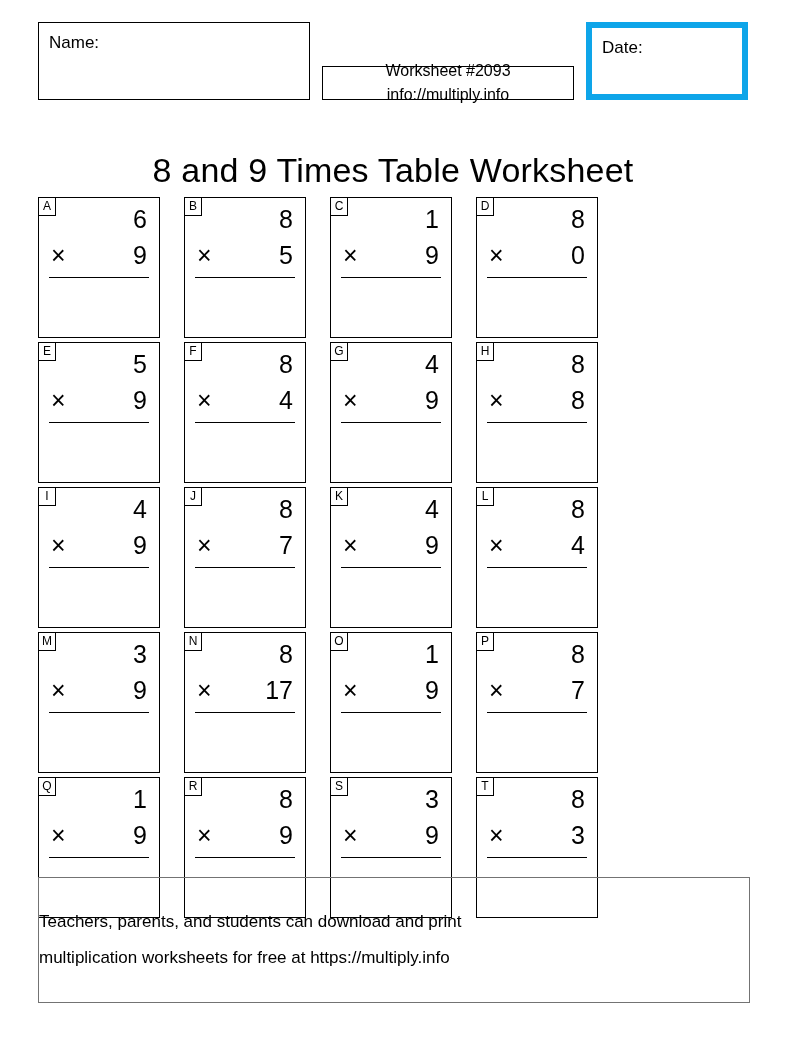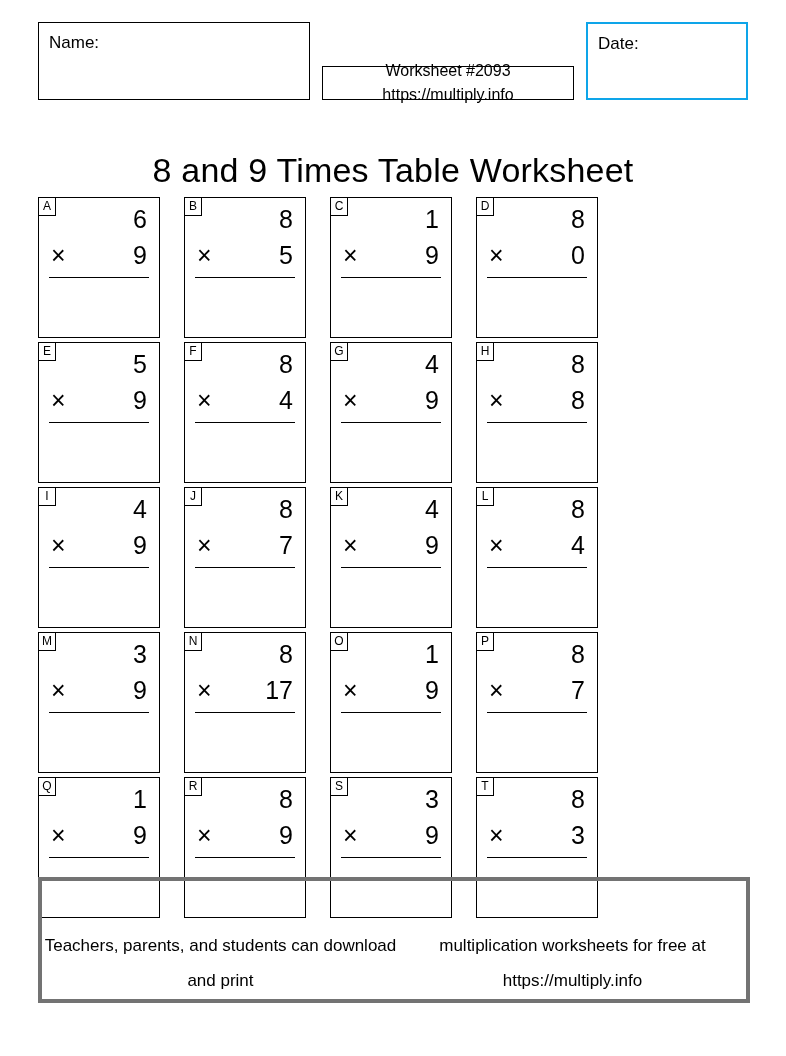--- a/index.html
+++ b/index.html
@@ -49,21 +49,21 @@
     display: flex;
     flex-direction: column;
     align-items: center;
     justify-content: center;
     font-size: 16px;
     line-height: 1.5;
     margin-top: 44px;
   }
   .date-box {
     width: 162px;
-    border: 2px solid #0ea5e9;
+    border: 6px solid #0ea5e9;
     box-sizing: border-box;
     padding: 10px 0 0 10px;
     font-size: 17px;
   }
 
   
   .title {
     position: absolute;
     top: 128px;
     left: 0;
@@ -137,42 +137,43 @@
     border-bottom: 1px solid #000;
   }
 
   
   .footer {
     position: absolute;
     top: 877px;
     left: 38px;
     width: 712px;
     height: 126px;
-    border: 4px solid #737373;
-    box-sizing: border-box;
-    display: flex;
-    align-items: flex-end;
+    border: 1px solid #737373;
+    box-sizing: border-box;
+    display: flex;
+    flex-direction: column;
+    align-items: flex-start;
     justify-content: center;
     font-size: 17px;
     line-height: 2.1;
     text-align: center;
   }
 </style>
 </head>
 <body>
 
 <div class="page">
 
   <div class="header-row">
     <div class="name-box">
       <span>Name:</span>
     </div>
     <div class="worksheet-box">
       <div>Worksheet #2093</div>
-      <div>https://multiply.info</div>
+      <div>info://multiply.info</div>
     </div>
     <div class="date-box">
       <span>Date:</span>
     </div>
   </div>
 
   <h1 class="title">8 and 9 Times Table Worksheet</h1>
 
   <div class="grid">
 

